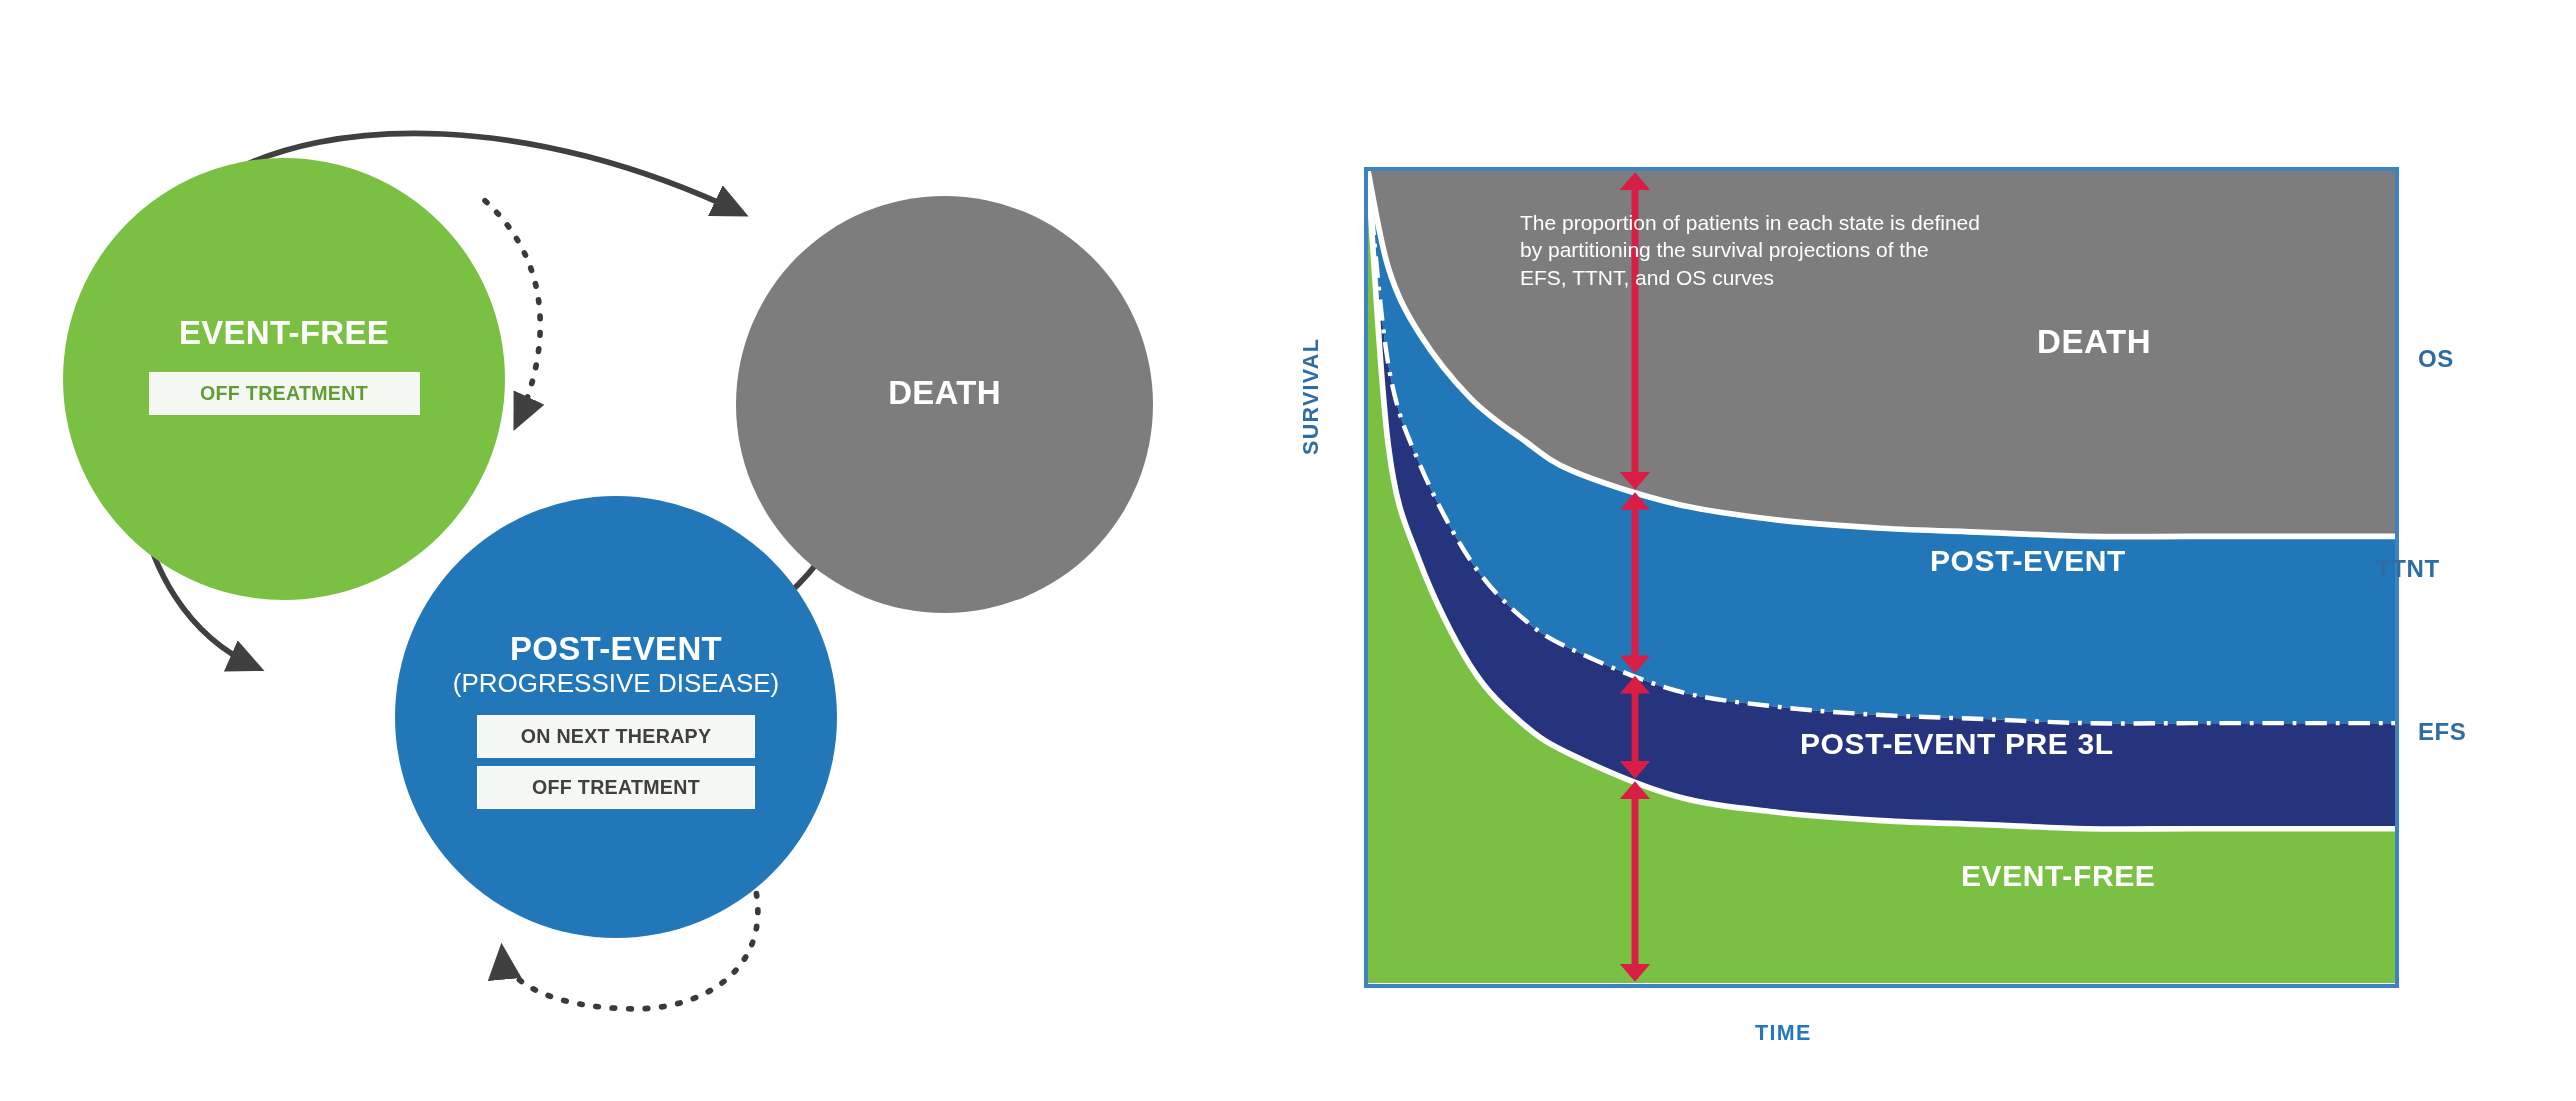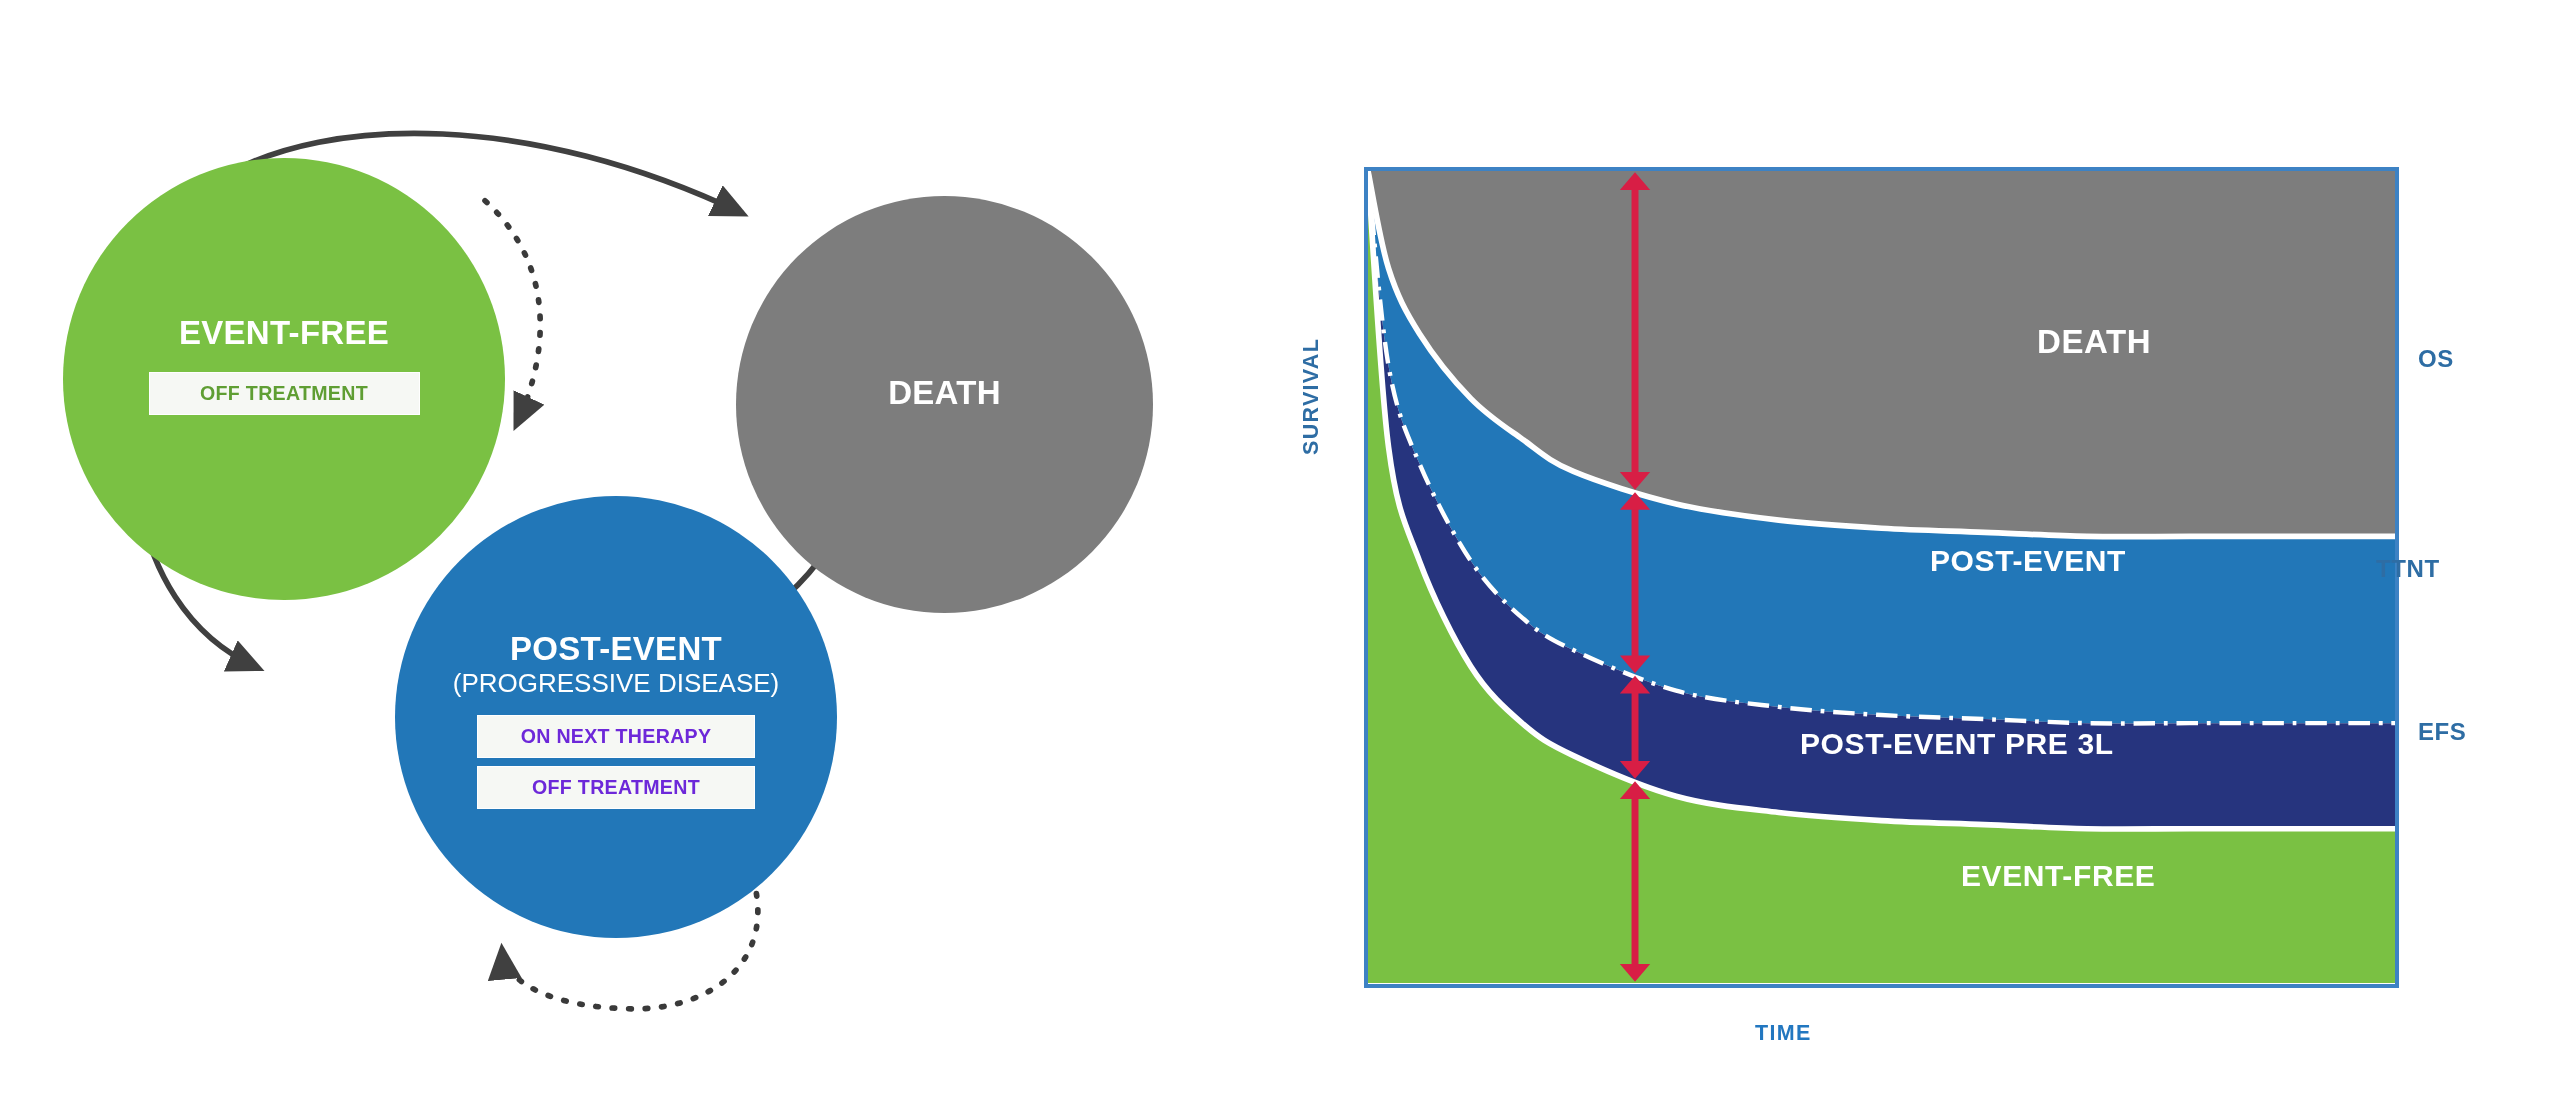--- a/index.html
+++ b/index.html
@@ -11,21 +11,21 @@
   .circle{position:absolute;border-radius:50%;display:flex;flex-direction:column;
           align-items:center;justify-content:flex-start;box-sizing:border-box;}
   .c-green{background:#7ac143;}
   .c-blue{background:#2277b8;}
   .c-gray{background:#7d7d7d;}
   .circ-title{color:#ffffff;font-weight:bold;letter-spacing:0.3px;text-align:center;line-height:1;}
   .circ-sub{color:#ffffff;text-align:center;line-height:1;}
   .pill{background:#f6f8f4;border:1.3px solid #ffffff;text-align:center;box-sizing:border-box;
         font-weight:bold;letter-spacing:0.3px;}
   .pill-green{color:#5f9e33;}
-  .pill-blue{color:#6d28d9;}
+  .pill-blue{color:#404040;}
   .arrows-svg{position:absolute;left:0;top:0;width:1263px;height:1101px;pointer-events:none;}
 
   
   .chart-wrap{position:absolute;left:1288px;top:51px;width:1288px;height:1023px;}
   .plot{position:absolute;left:76px;top:116px;width:1035px;height:821px;
         border:4.4px solid #3d82c4;background:#ffffff;box-sizing:border-box;}
   .plot-inner{position:absolute;inset:0;overflow:hidden;}
   .ylabel{position:absolute;left:11.4px;top:404px;transform:rotate(-90deg);transform-origin:left top;
           color:#2e6da4;font-weight:bold;font-size:21.5px;letter-spacing:1.3px;white-space:nowrap;}
   .xlabel{position:absolute;left:467px;top:970px;color:#2277c0;font-weight:bold;
@@ -116,20 +116,23 @@
               <path d="M422.76,1284 L398.76,1256 L446.76,1256 Z" fill="#d81e45"></path>
             </g>
           </svg>
       </div>
 
       <div class="band-label" style="left:669px;top:152px;font-size:33px;">DEATH</div>
       <div class="band-label" style="left:562px;top:373px;font-size:30px;">POST-EVENT</div>
       <div class="band-label" style="left:432px;top:556px;font-size:30px;">POST-EVENT PRE 3L</div>
       <div class="band-label" style="left:593px;top:688px;font-size:30px;">EVENT-FREE</div>
 
+      <div class="callout" style="left:152px;top:38px;width:713px;">The proportion of patients in each state is defined
+by partitioning the  survival projections of the
+EFS, TTNT, and OS curves</div>
     </div>
 
     <div class="curve-label" style="left:1130px;top:294px;">OS</div>
     <div class="curve-label" style="left:1088px;top:504px;">TTNT</div>
     <div class="curve-label" style="left:1130px;top:667px;">EFS</div>
 
     <div class="xlabel">TIME</div>
   </div>
 </div>
 

